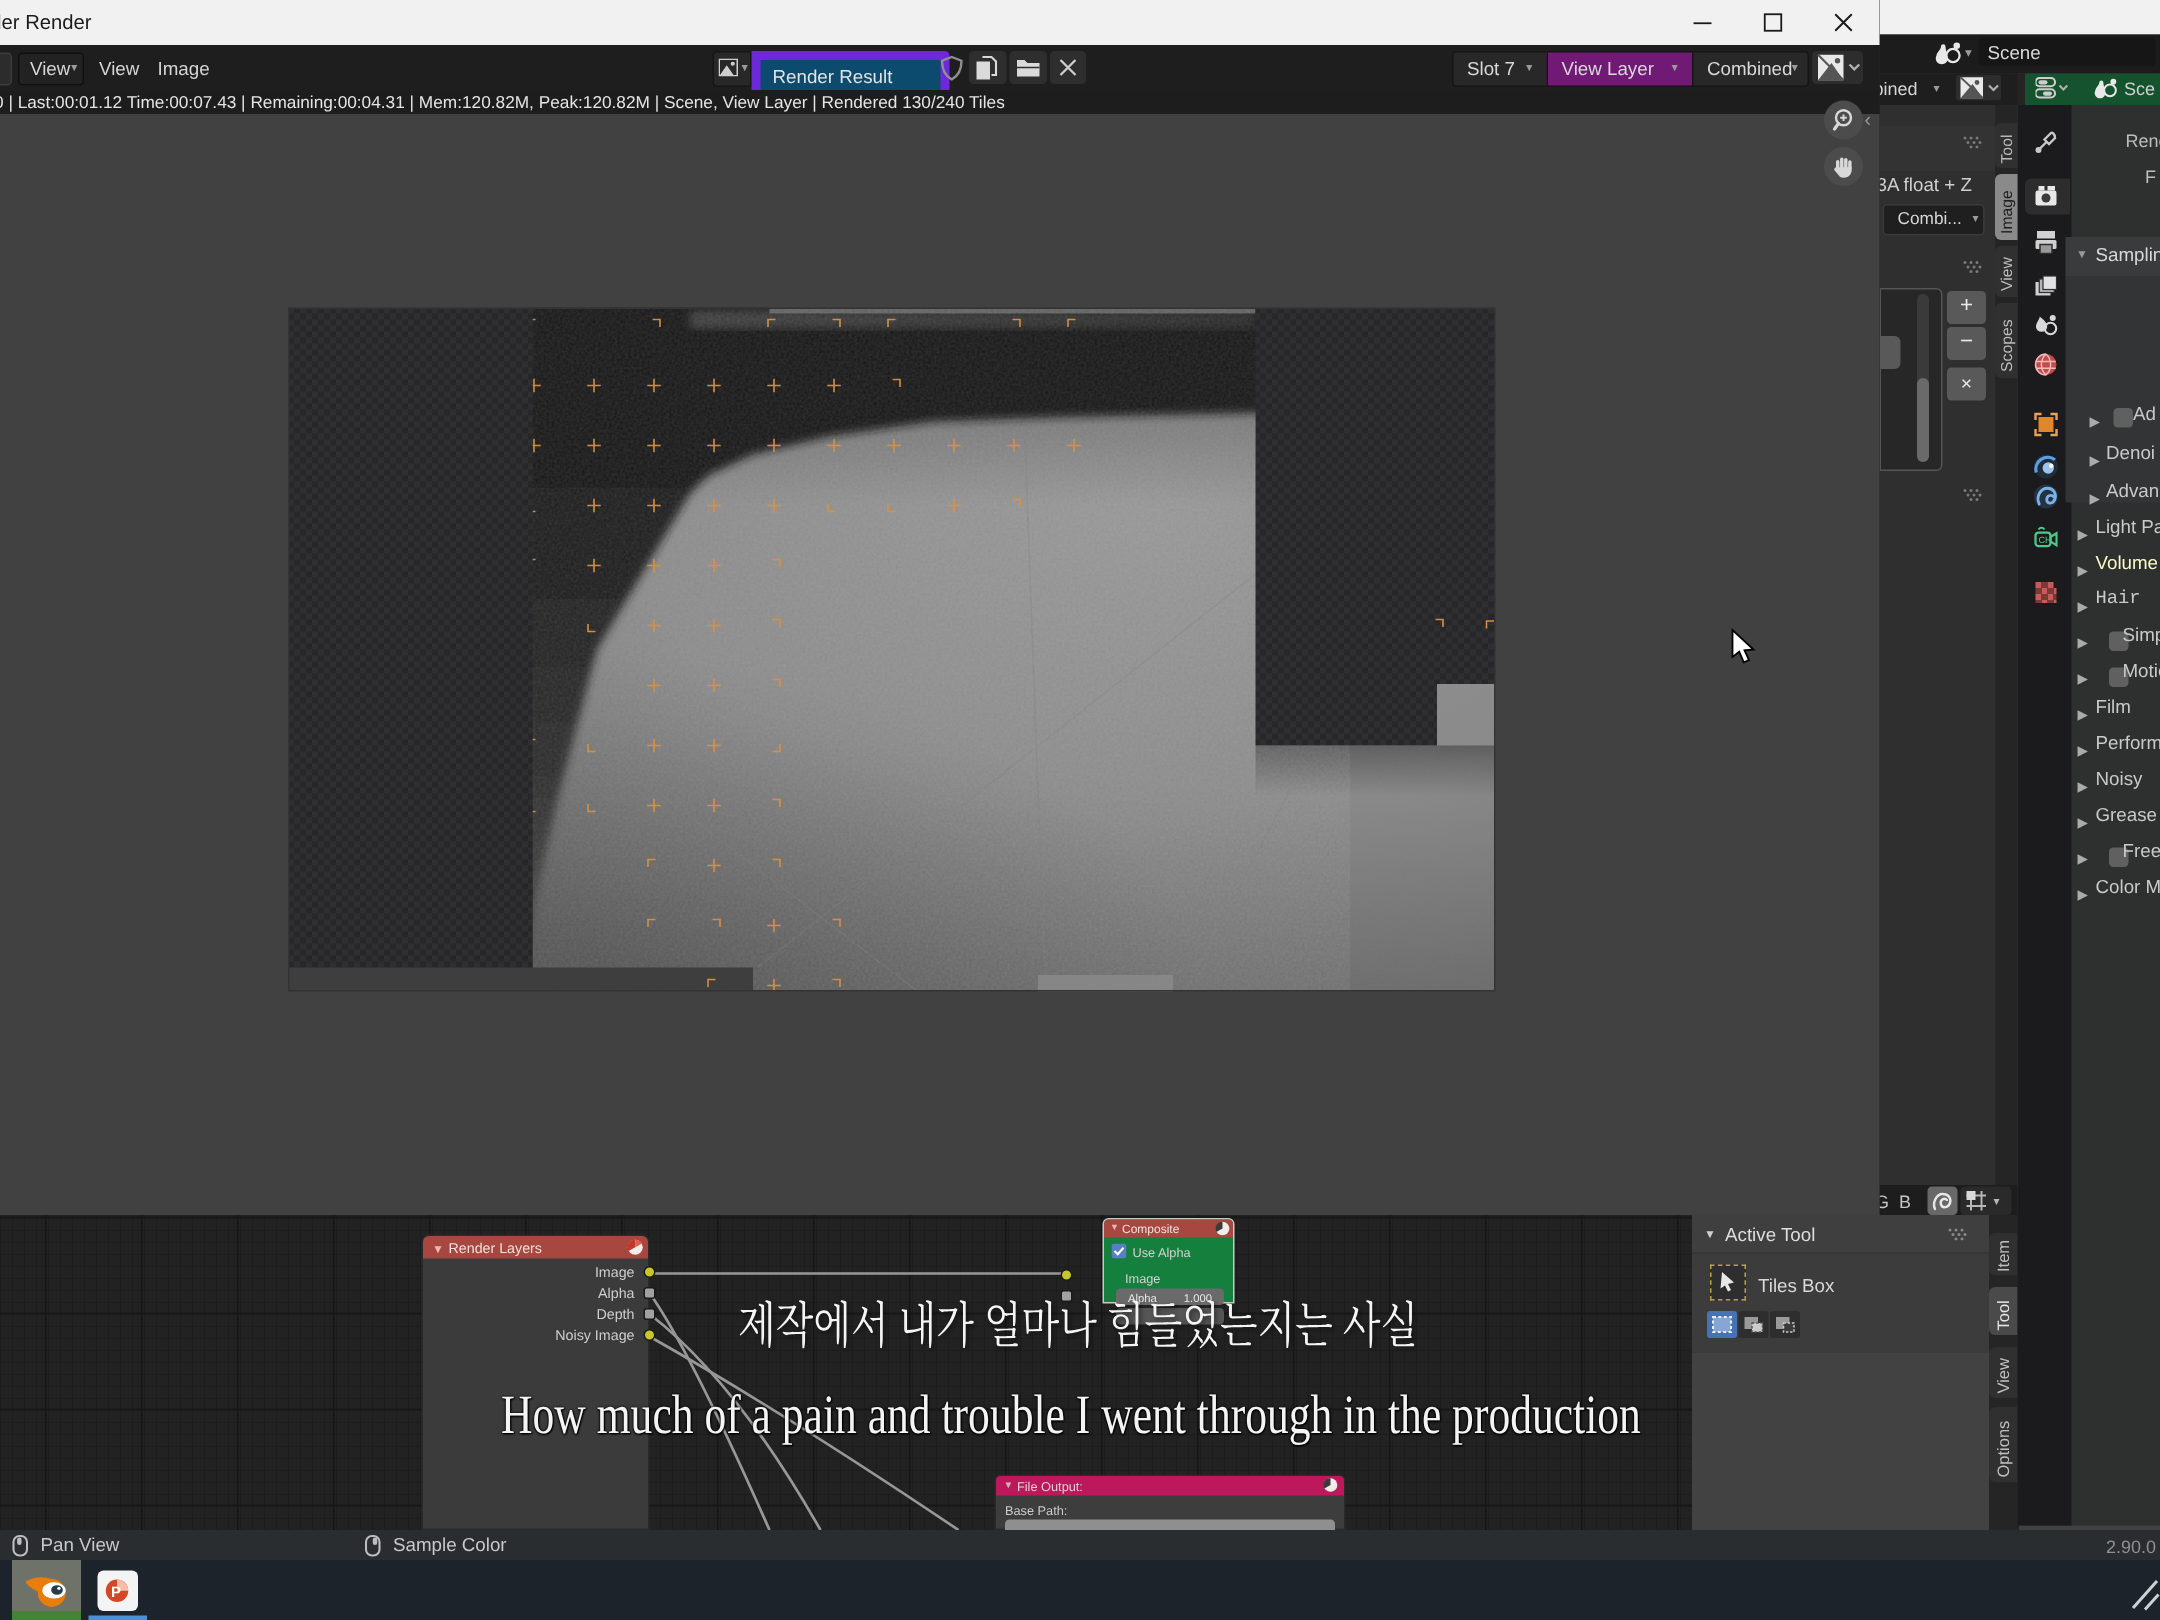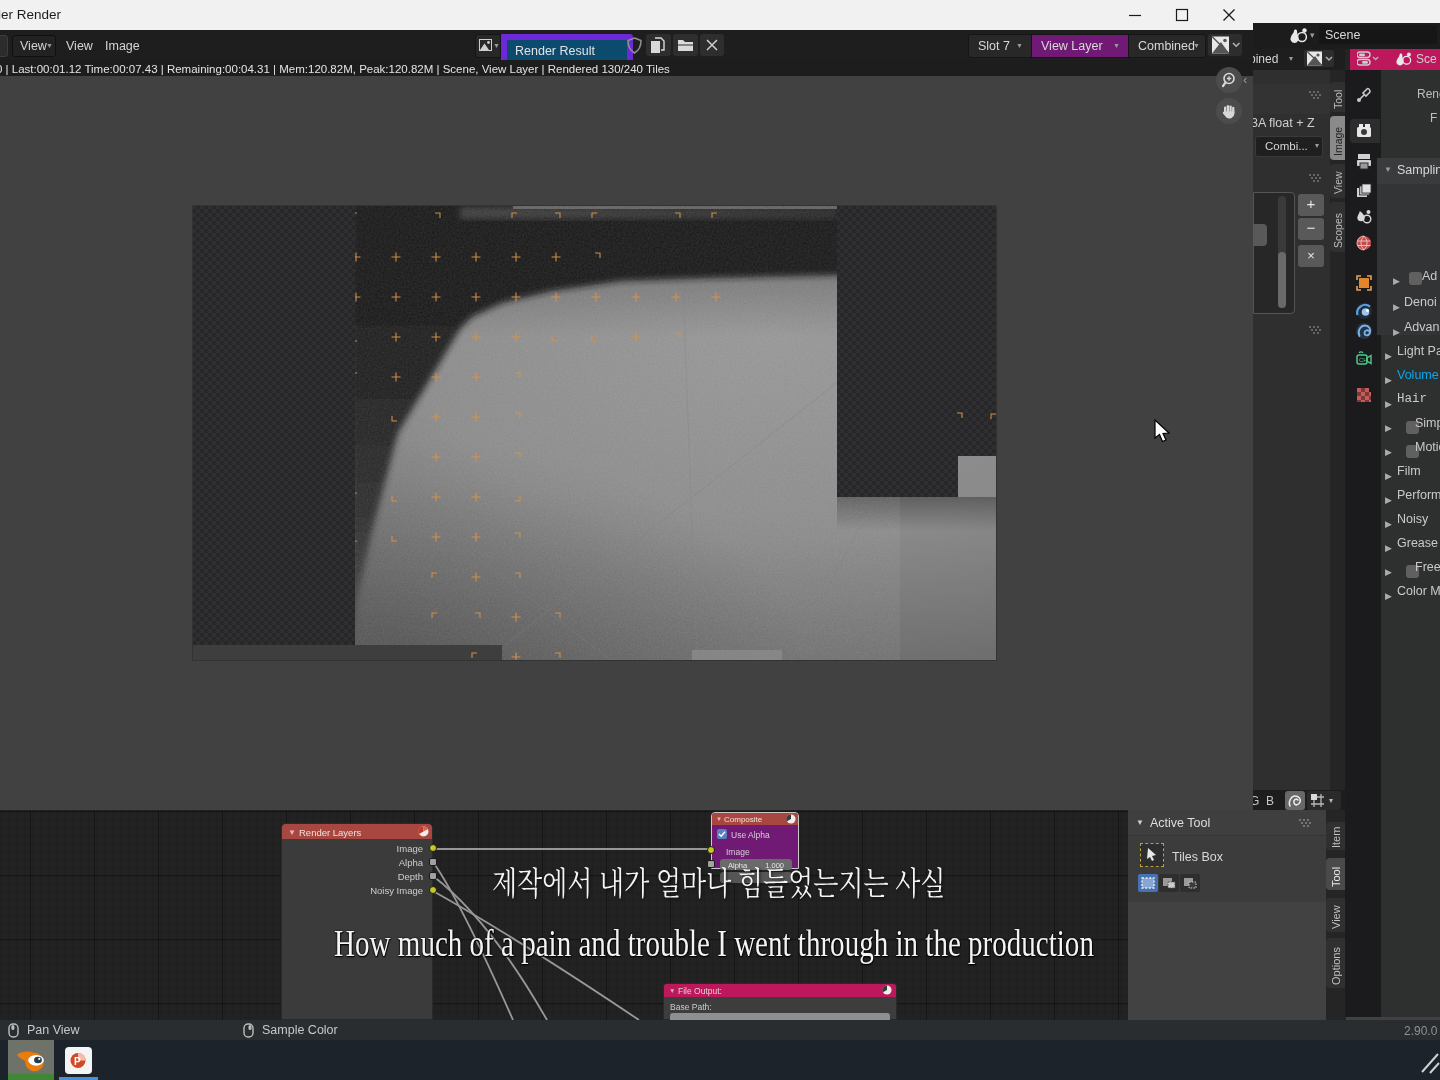--- a/index.html
+++ b/index.html
@@ -46,21 +46,21 @@
   <div class="abs" style="right:9px;top:47px;color:#cecece;font-size:9.5px;">Depth</div>
   <div class="abs" style="right:9px;top:61px;color:#cecece;font-size:9.5px;">Noisy Image</div>
 </div>
 <svg class="abs" style="left:427px;top:842px" width="12" height="56" viewBox="0 0 12 56">
   <circle cx="6" cy="6" r="3.5" fill="#c7c729" stroke="#1a1a1a"></circle>
   <rect x="2.5" y="16.5" width="7" height="7" rx="1.5" fill="#a1a1a1" stroke="#1a1a1a"></rect>
   <rect x="2.5" y="30.5" width="7" height="7" rx="1.5" fill="#a1a1a1" stroke="#1a1a1a"></rect>
   <circle cx="6" cy="48" r="3.5" fill="#c7c729" stroke="#1a1a1a"></circle>
 </svg>
 
-<div class="abs" style="left:711px;top:812px;width:88px;height:57px;background:#701a75;border:1px solid #c8c8c8;border-radius:4px 4px 0 0;box-sizing:border-box;">
+<div class="abs" style="left:735px;top:812px;width:88px;height:57px;background:#15803d;border:1px solid #c8c8c8;border-radius:4px 4px 0 0;box-sizing:border-box;">
   <div class="abs" style="left:0;top:0;width:86px;height:12px;background:#a8473f;border-radius:3px 3px 0 0;">
     <span class="abs" style="left:4px;top:3px;color:#e8b7b2;font-size:6px;">▼</span>
     <span class="abs" style="left:12px;top:2px;color:#efe0de;font-size:8px;">Composite</span>
     <svg class="abs" style="left:74px;top:1px" width="10" height="10" viewBox="0 0 11 11">
           <circle cx="5.5" cy="5.5" r="5" fill="#f0ece9"></circle>
           <path d="M5.5 .5 A5 5 0 0 0 1 8 L5.5 5.5 Z" fill="#3a3a3a"></path>
         </svg>
   </div>
   <svg class="abs" style="left:5px;top:16px" width="10" height="10" viewBox="0 0 10 10">
         <rect width="10" height="10" rx="2" fill="#5680c2"></rect>
@@ -249,21 +249,21 @@
     <span class="abs" style="left:1393px;top:276px;color:#ababab;font-size:9px;">▶</span>
     <div class="abs" style="left:1409px;top:272px;width:13px;height:13px;background:#606060;border-radius:3px;"></div>
     <span class="abs" style="left:1422px;top:269px;color:#c9c9c9;font-size:12.5px;">Ad</span>
     <span class="abs" style="left:1393px;top:302px;color:#ababab;font-size:9px;">▶</span>
     <span class="abs" style="left:1404px;top:295px;color:#c9c9c9;font-size:12.5px;">Denoi</span>
     <span class="abs" style="left:1393px;top:327px;color:#ababab;font-size:9px;">▶</span>
     <span class="abs" style="left:1404px;top:320px;color:#c9c9c9;font-size:12.5px;">Advan</span>
     <span class="abs" style="left:1385px;top:351px;color:#ababab;font-size:9px;">▶</span>
     <span class="abs" style="left:1397px;top:344px;color:#c9c9c9;font-size:12.5px;">Light Pa</span>
     <span class="abs" style="left:1385px;top:375px;color:#ababab;font-size:9px;">▶</span>
-    <span class="abs" style="left:1397px;top:368px;color:#0ea5e9;font-size:12.5px;">Volume</span>
+    <span class="abs" style="left:1397px;top:368px;color:#fef9c3;font-size:12.5px;">Volume</span>
     <span class="abs" style="left:1385px;top:399px;color:#ababab;font-size:9px;">▶</span>
     <span class="abs" style="left:1397px;top:392px;color:#c9c9c9;font-size:12.5px;font-family:Liberation Mono, monospace;">Hair</span>
     <span class="abs" style="left:1385px;top:423px;color:#ababab;font-size:9px;">▶</span>
     <div class="abs" style="left:1406px;top:421px;width:13px;height:13px;background:#606060;border-radius:3px;"></div>
     <span class="abs" style="left:1415px;top:416px;color:#c9c9c9;font-size:12.5px;">Simp</span>
     <span class="abs" style="left:1385px;top:447px;color:#ababab;font-size:9px;">▶</span>
     <div class="abs" style="left:1406px;top:445px;width:13px;height:13px;background:#606060;border-radius:3px;"></div>
     <span class="abs" style="left:1415px;top:440px;color:#c9c9c9;font-size:12.5px;">Motio</span>
     <span class="abs" style="left:1385px;top:471px;color:#ababab;font-size:9px;">▶</span>
     <span class="abs" style="left:1397px;top:464px;color:#c9c9c9;font-size:12.5px;">Film</span>
@@ -366,21 +366,21 @@
   <span class="abs" style="left:36px;top:5px;color:#9a9a9a;font-size:8px;">▾</span>
   <svg class="abs" style="left:51px;top:1px" width="30" height="17" viewBox="0 0 30 17">
         <rect width="30" height="17" rx="2" fill="#2d2d2d"></rect>
         <rect x="3" y="1.5" width="15" height="14" fill="#e8e8e8"></rect>
         <path d="M3 15.5 L11 6 L18 15.5 Z" fill="#555"></path>
         <circle cx="14" cy="5" r="1.6" fill="#555"></circle>
         <path d="M3 1.5 L18 15.5" stroke="#555" stroke-width="1.2"></path>
         <path d="M22 7 l3 3 3-3" stroke="#b0b0b0" stroke-width="1.5" fill="none"></path>
       </svg>
 </div>
-<div class="abs" style="left:1350px;top:49px;width:90px;height:21px;background:#be185d;">
+<div class="abs" style="left:1350px;top:49px;width:90px;height:21px;background:#14532d;">
   <svg class="abs" style="left:7px;top:2px" width="22" height="15" viewBox="0 0 22 15">
         <rect x="0" y="1" width="13" height="5.5" rx="2.7" fill="none" stroke="#cdcdcd" stroke-width="1.4"></rect>
         <rect x="2" y="2.5" width="6" height="2.8" rx="1.4" fill="#cdcdcd"></rect>
         <rect x="0" y="8.5" width="13" height="5.5" rx="2.7" fill="none" stroke="#cdcdcd" stroke-width="1.4"></rect>
         <rect x="5" y="10" width="6" height="2.8" rx="1.4" fill="#cdcdcd"></rect>
         <path d="M16 6 l2.6 2.6 L21.2 6" stroke="#b0b0b0" stroke-width="1.4" fill="none"></path>
       </svg>
   <svg class="abs" style="left:46px;top:2px" width="16" height="15" viewBox="0 0 18 16">
         <path d="M5 3 C5 1,8 1,8 3 C8 5,9 7,9 9 A4 4 0 1 1 2 9 C2 7,5 5,5 3 Z" fill="#e8e8e8" transform="translate(-1,1)"></path>
         <circle cx="12" cy="10" r="4.4" fill="none" stroke="#e8e8e8" stroke-width="1.5"></circle>

